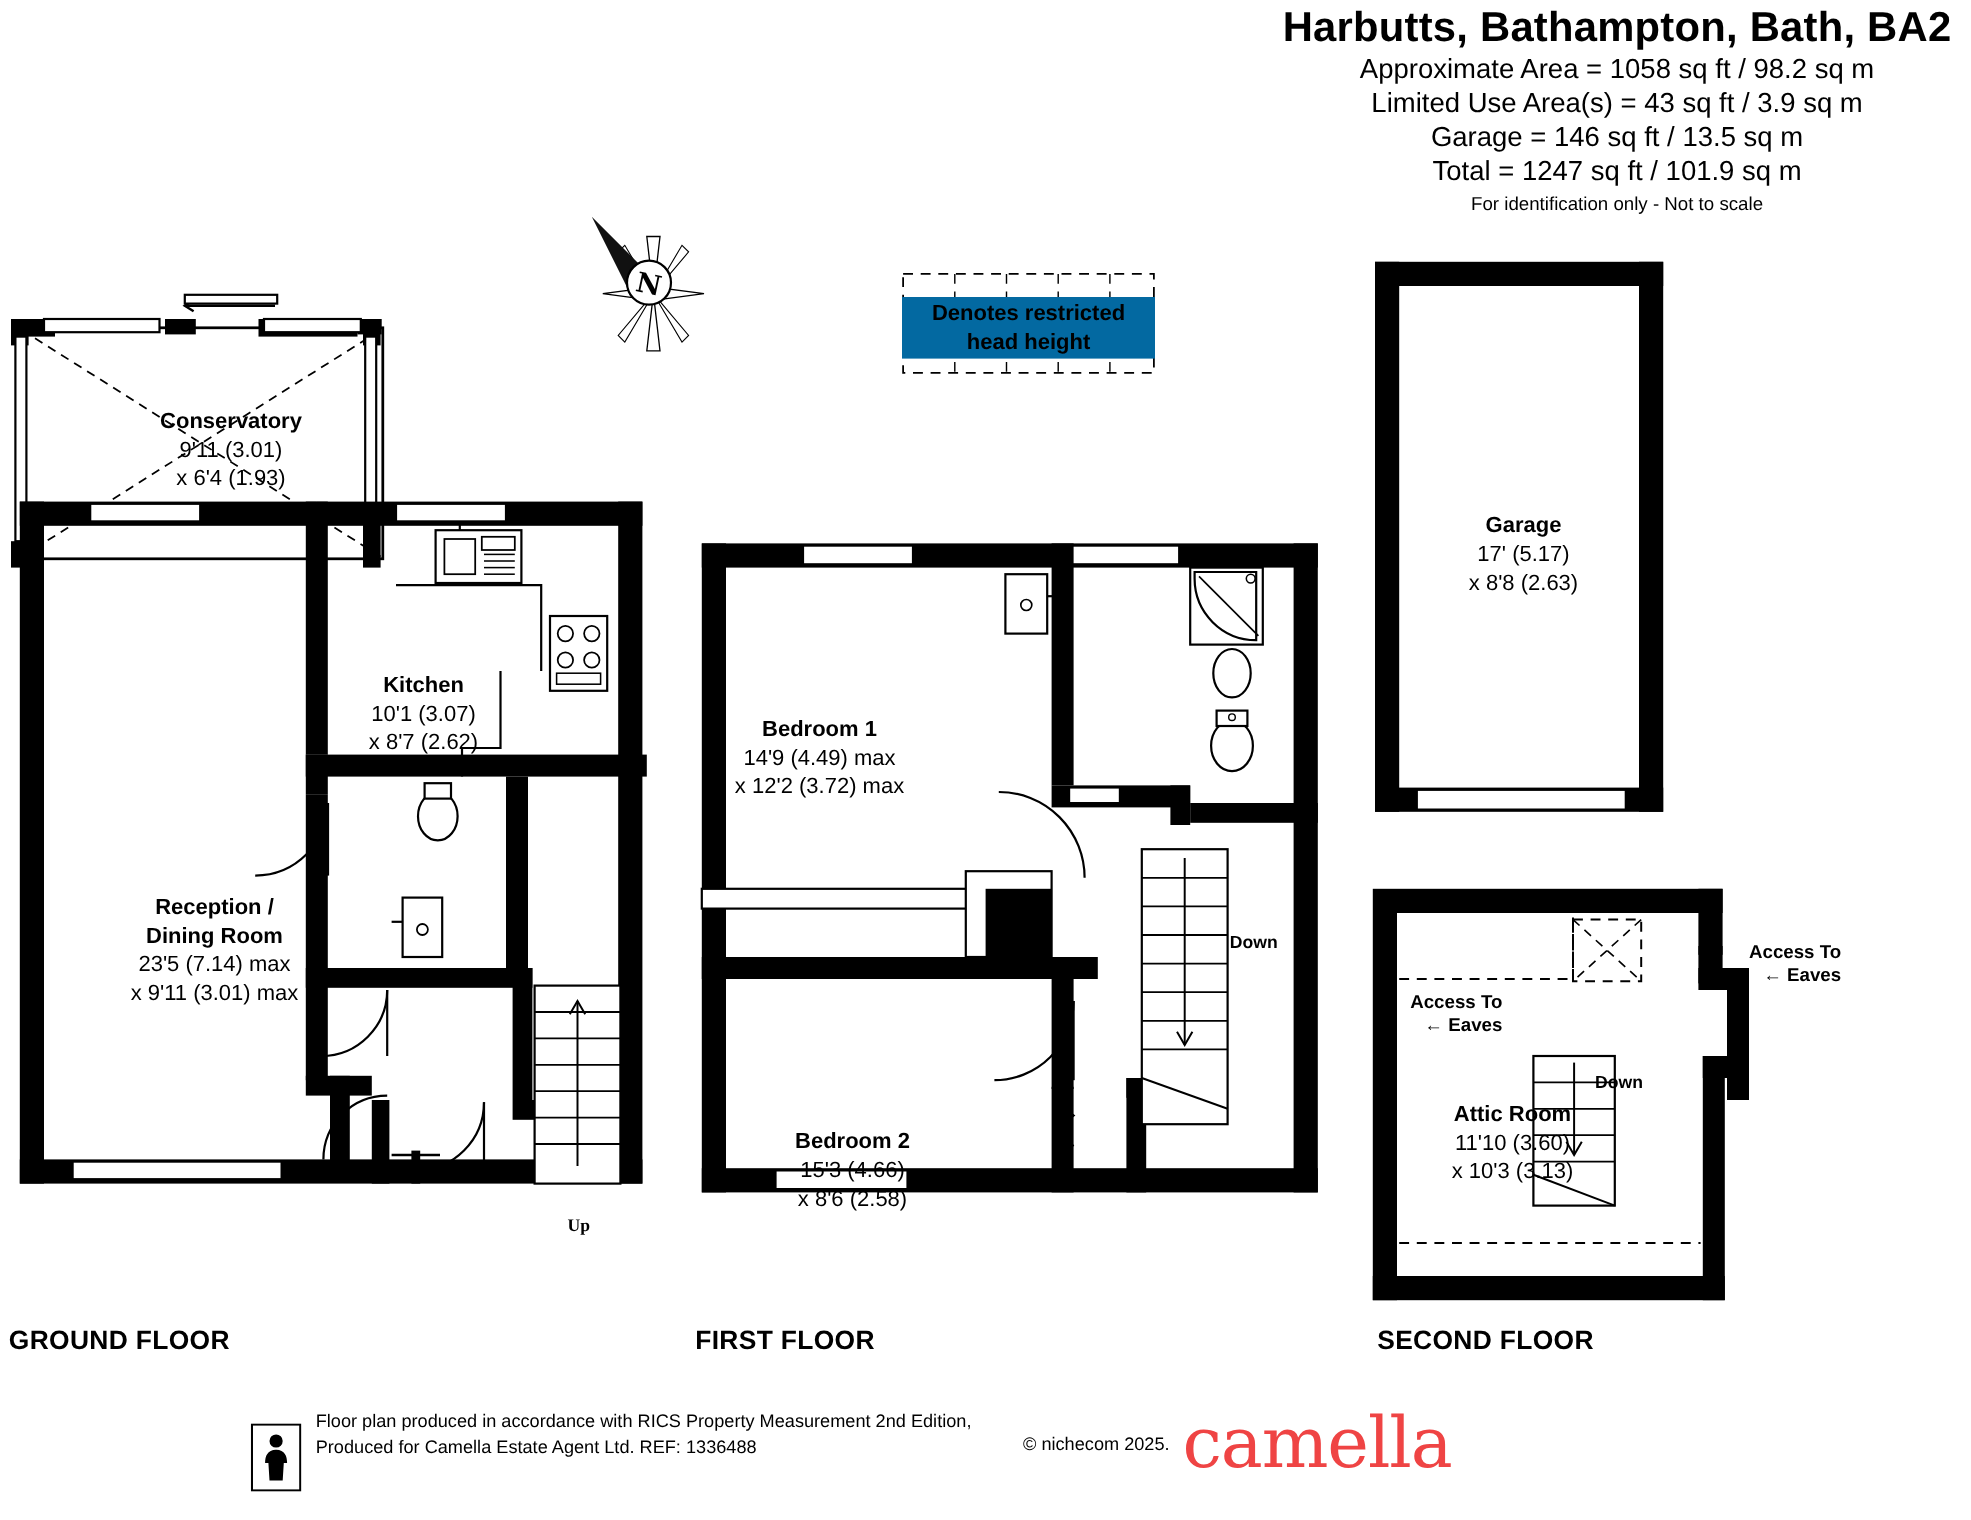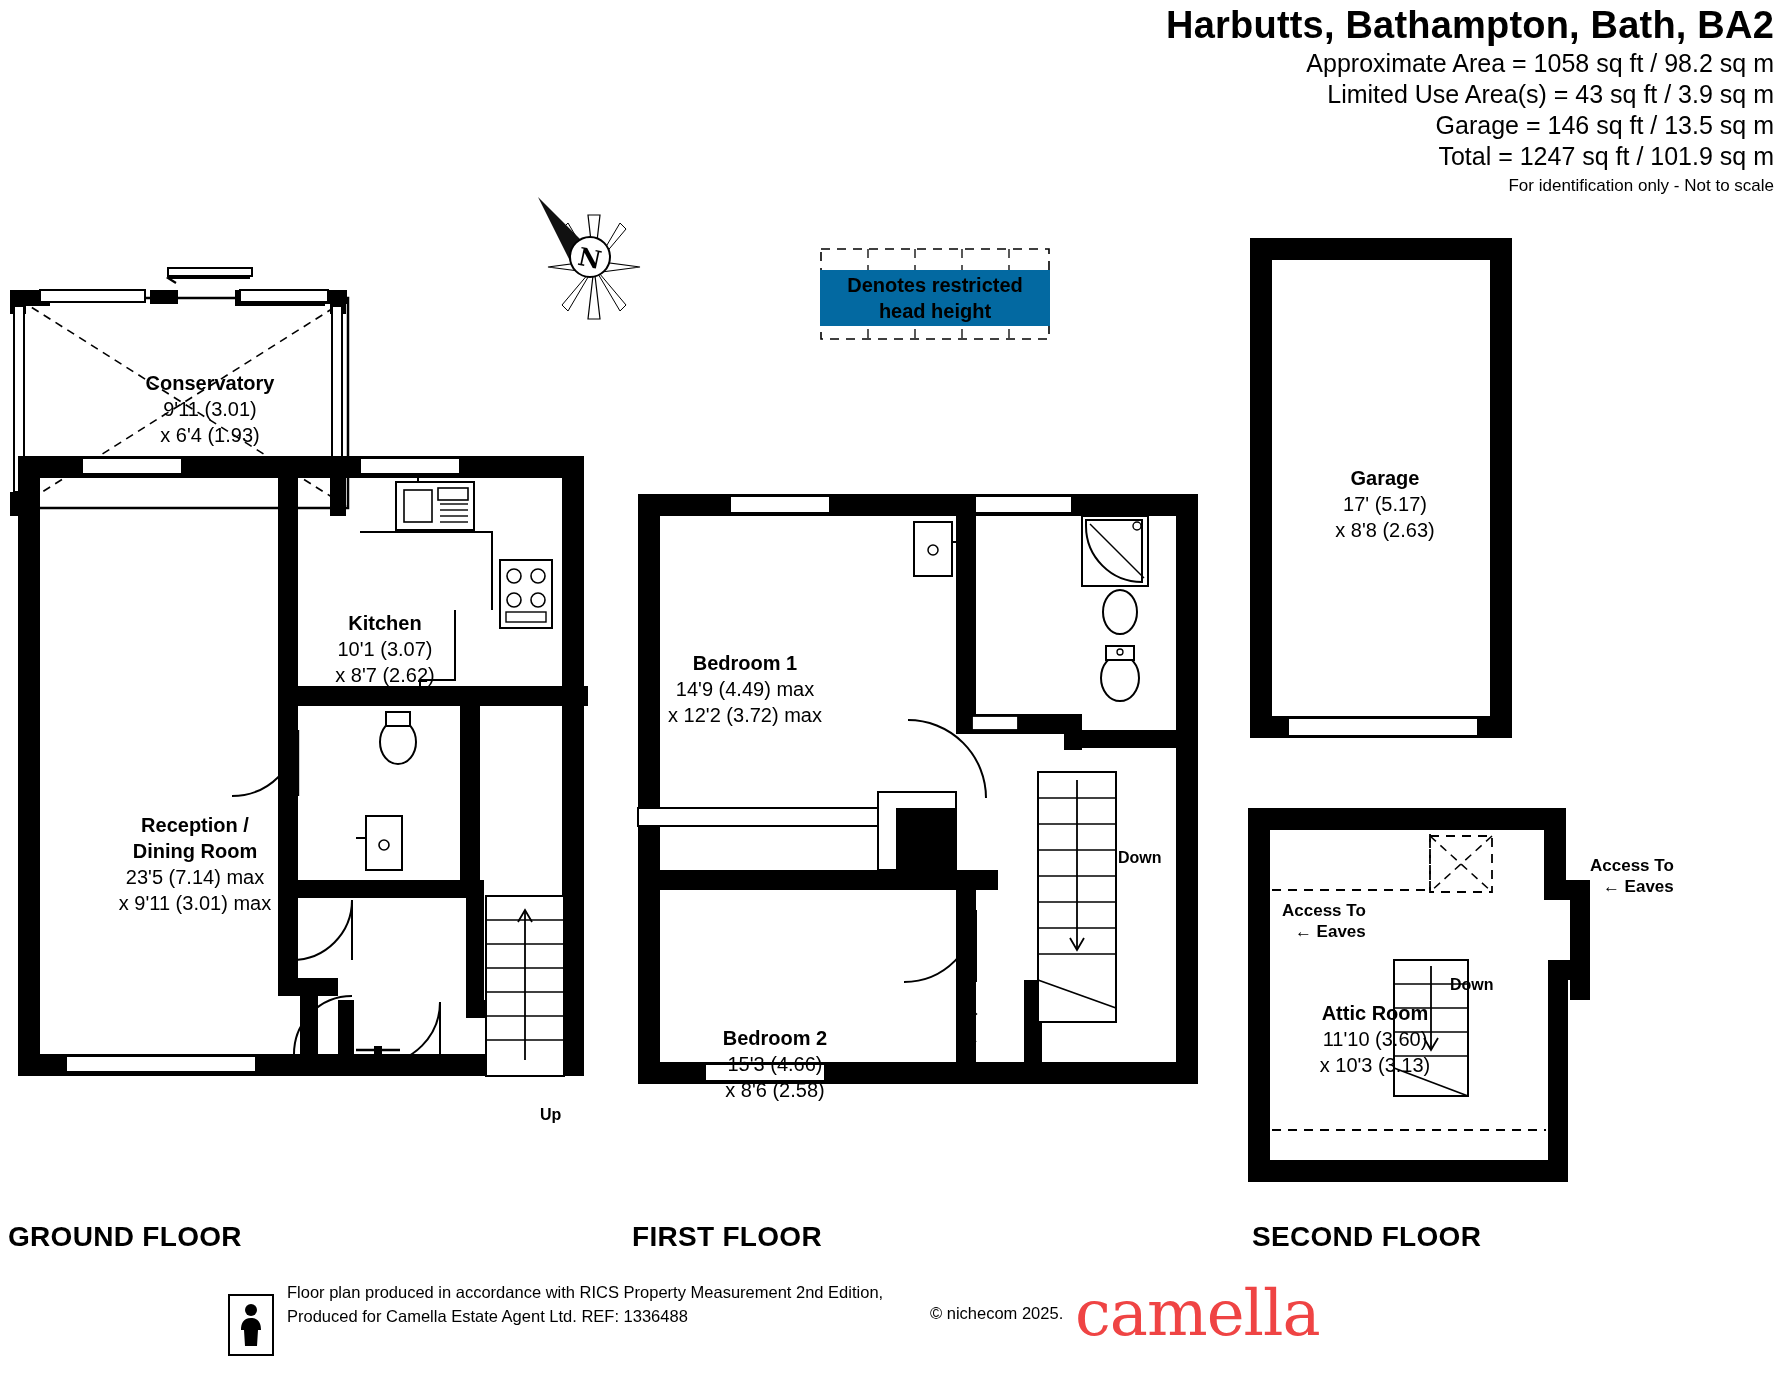--- a/index.html
+++ b/index.html
@@ -15,21 +15,21 @@
     color: #000000;
     overflow: hidden;
   }
   .abs { position: absolute; }
 
   
   #header {
     position: absolute;
     right: 18px;
     top: 2px;
-    text-align: right;
+    text-align: center;
   }
   #title {
     font-size: 38px;
     font-weight: bold;
     letter-spacing: 0.2px;
     line-height: 46px;
     white-space: nowrap;
   }
   .area-line {
     font-size: 25px;
@@ -72,25 +72,24 @@
   #compass {
     position: absolute;
     left: 528px;
     top: 195px;
     width: 140px;
     height: 150px;
   }
 
   
   .floor-label {
-    font-size: 28px;
+    font-size: 24px;
     font-weight: bold;
     letter-spacing: 0.3px;
     white-space: nowrap;
-    margin-top: 16px;
   }
 
   
   .room-label {
     position: absolute;
     text-align: center;
     font-size: 20px;
     line-height: 26px;
     white-space: nowrap;
   }
@@ -319,21 +318,21 @@
   <span class="dim">x 8'7 (2.62)</span>
 </div>
 
 <div class="room-label" style="left:70px; top:812px; width:250px;">
   <span class="nm">Reception /</span>
   <span class="nm">Dining Room</span>
   <span class="dim">23'5 (7.14) max</span>
   <span class="dim">x 9'11 (3.01) max</span>
 </div>
 
-<div class="small-note" style="left:540px; top:1105px;">Up</div>
+<div class="small-note" style="left:516px; top:1105px;font-family:Liberation Serif, serif;">Up</div>
 
 <div class="floor-label abs" style="left:8px; top:1205px;">GROUND FLOOR</div>
 
 <div class="abs" style="left:620px; top:480px;">
 <svg width="600" height="720" viewBox="0 0 600 720">
   <g stroke="#000" fill="none">
 
   <rect x="18" y="14" width="22" height="590" fill="#000" stroke="none"></rect>
   <rect x="18" y="14" width="560" height="22" fill="#000" stroke="none"></rect>
   <rect x="556" y="14" width="22" height="590" fill="#000" stroke="none"></rect>

